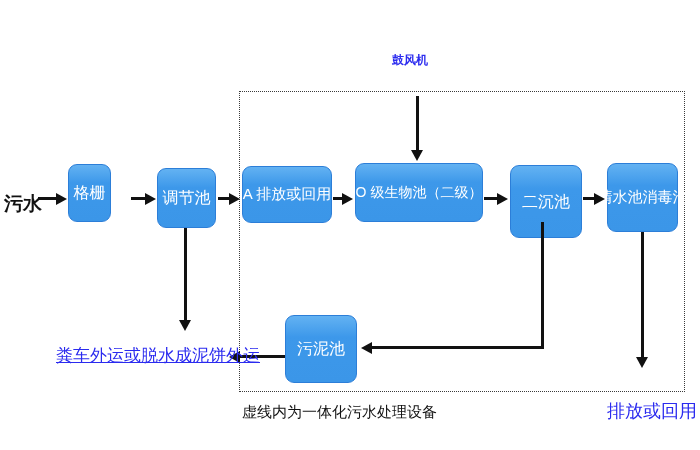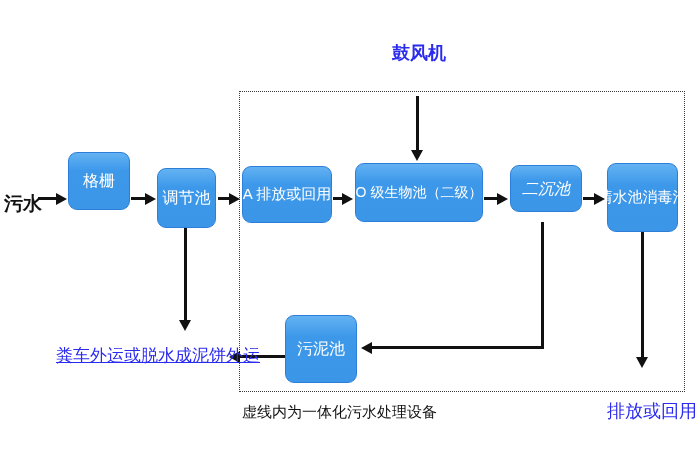--- a/index.html
+++ b/index.html
@@ -46,39 +46,39 @@
   .lbl-black{color:#111111;}
   .lbl-blue{color:#2B2BEF;}
 </style>
 </head>
 <body>
 
 <div class="boundary"></div>
 
 <div class="lbl lbl-black" style="left:4px;top:191px;font-size:19px;font-weight:700;">污水</div>
 
-<div class="lbl lbl-blue" style="left:392px;top:41px;font-size:18px;font-weight:600;text-align:right;">鼓风机</div>
+<div class="lbl lbl-blue" style="left:392px;top:52px;font-size:12px;font-weight:600;text-align:right;">鼓风机</div>
 
-<div class="fbox" style="left:68px;top:152px;width:62px;height:58px;text-align:right;">
+<div class="fbox" style="left:68px;top:164px;width:43px;height:58px;text-align:right;">
   <span>格栅</span>
 </div>
 
 <div class="fbox" style="left:157px;top:168px;width:59px;height:60px;">
   <span>调节池</span>
 </div>
 
 <div class="fbox" style="left:242px;top:166px;width:90px;height:57px;font-size:15px;">
   <span>A 排放或回用</span>
 </div>
 
 <div class="fbox small-font" style="left:355px;top:163px;width:128px;height:59px;">
   <span>O 级生物池（二级）</span>
 </div>
 
-<div class="fbox" style="left:510px;top:165px;width:72px;height:47px;font-style:italic;">
+<div class="fbox" style="left:510px;top:165px;width:72px;height:73px;">
   <span>二沉池</span>
 </div>
 
 <div class="fbox two-line" style="left:607px;top:163px;width:71px;height:69px;">
   <span>清水池</span>
   <span>消毒池</span>
 </div>
 
 <div class="fbox" style="left:285px;top:315px;width:72px;height:68px;">
   <span>污泥池</span>

